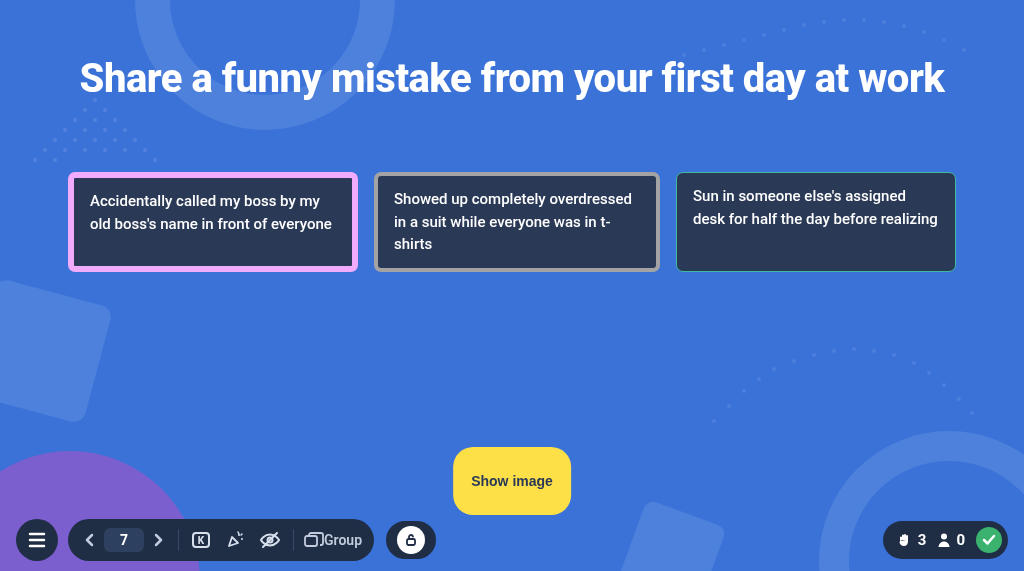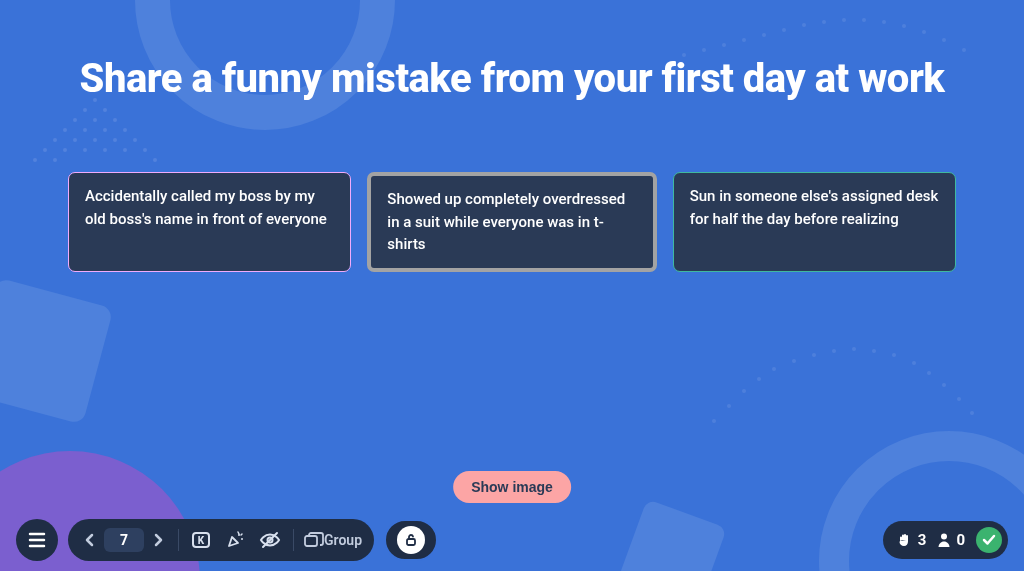--- a/index.html
+++ b/index.html
@@ -137,41 +137,41 @@
       color: #ffffff;
       font-size: 15px;
       font-weight: 500;
       line-height: 1.5;
       min-height: 56px;
       display: flex;
       align-items: flex-start;
     }
     
     .response-card.card-1 {
-      border: 1px solid #f0abfc;
+      border: 6px solid #f0abfc;
     }
     
     .response-card.card-2 {
       border: 4px solid #a3a3a3;
     }
     
     .response-card.card-3 {
       border: 1px solid #3fb99f;
     }
     
     .show-image-btn {
       position: absolute;
-      bottom: 68px;
+      bottom: 56px;
       left: 50%;
       transform: translateX(-50%);
-      background: #fca5a5;
+      background: #fde047;
       color: #2a3a56;
       border: none;
       border-radius: 20px;
-      padding: 8px 18px;
+      padding: 26px 18px;
       font-size: 14px;
       font-weight: 700;
       cursor: pointer;
       z-index: 2;
     }
     
     .bottom-toolbar {
       position: absolute;
       bottom: 10px;
       left: 16px;

